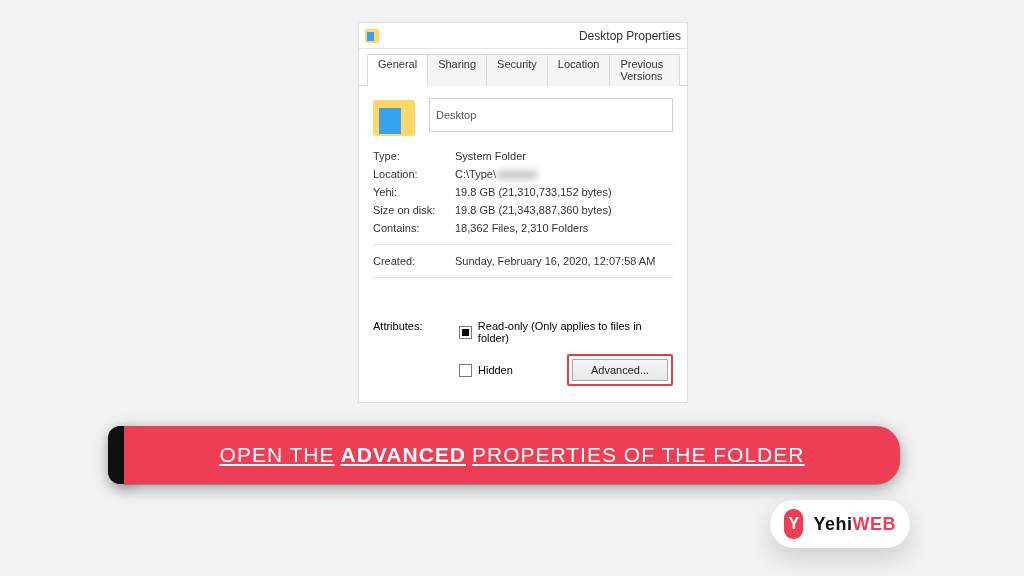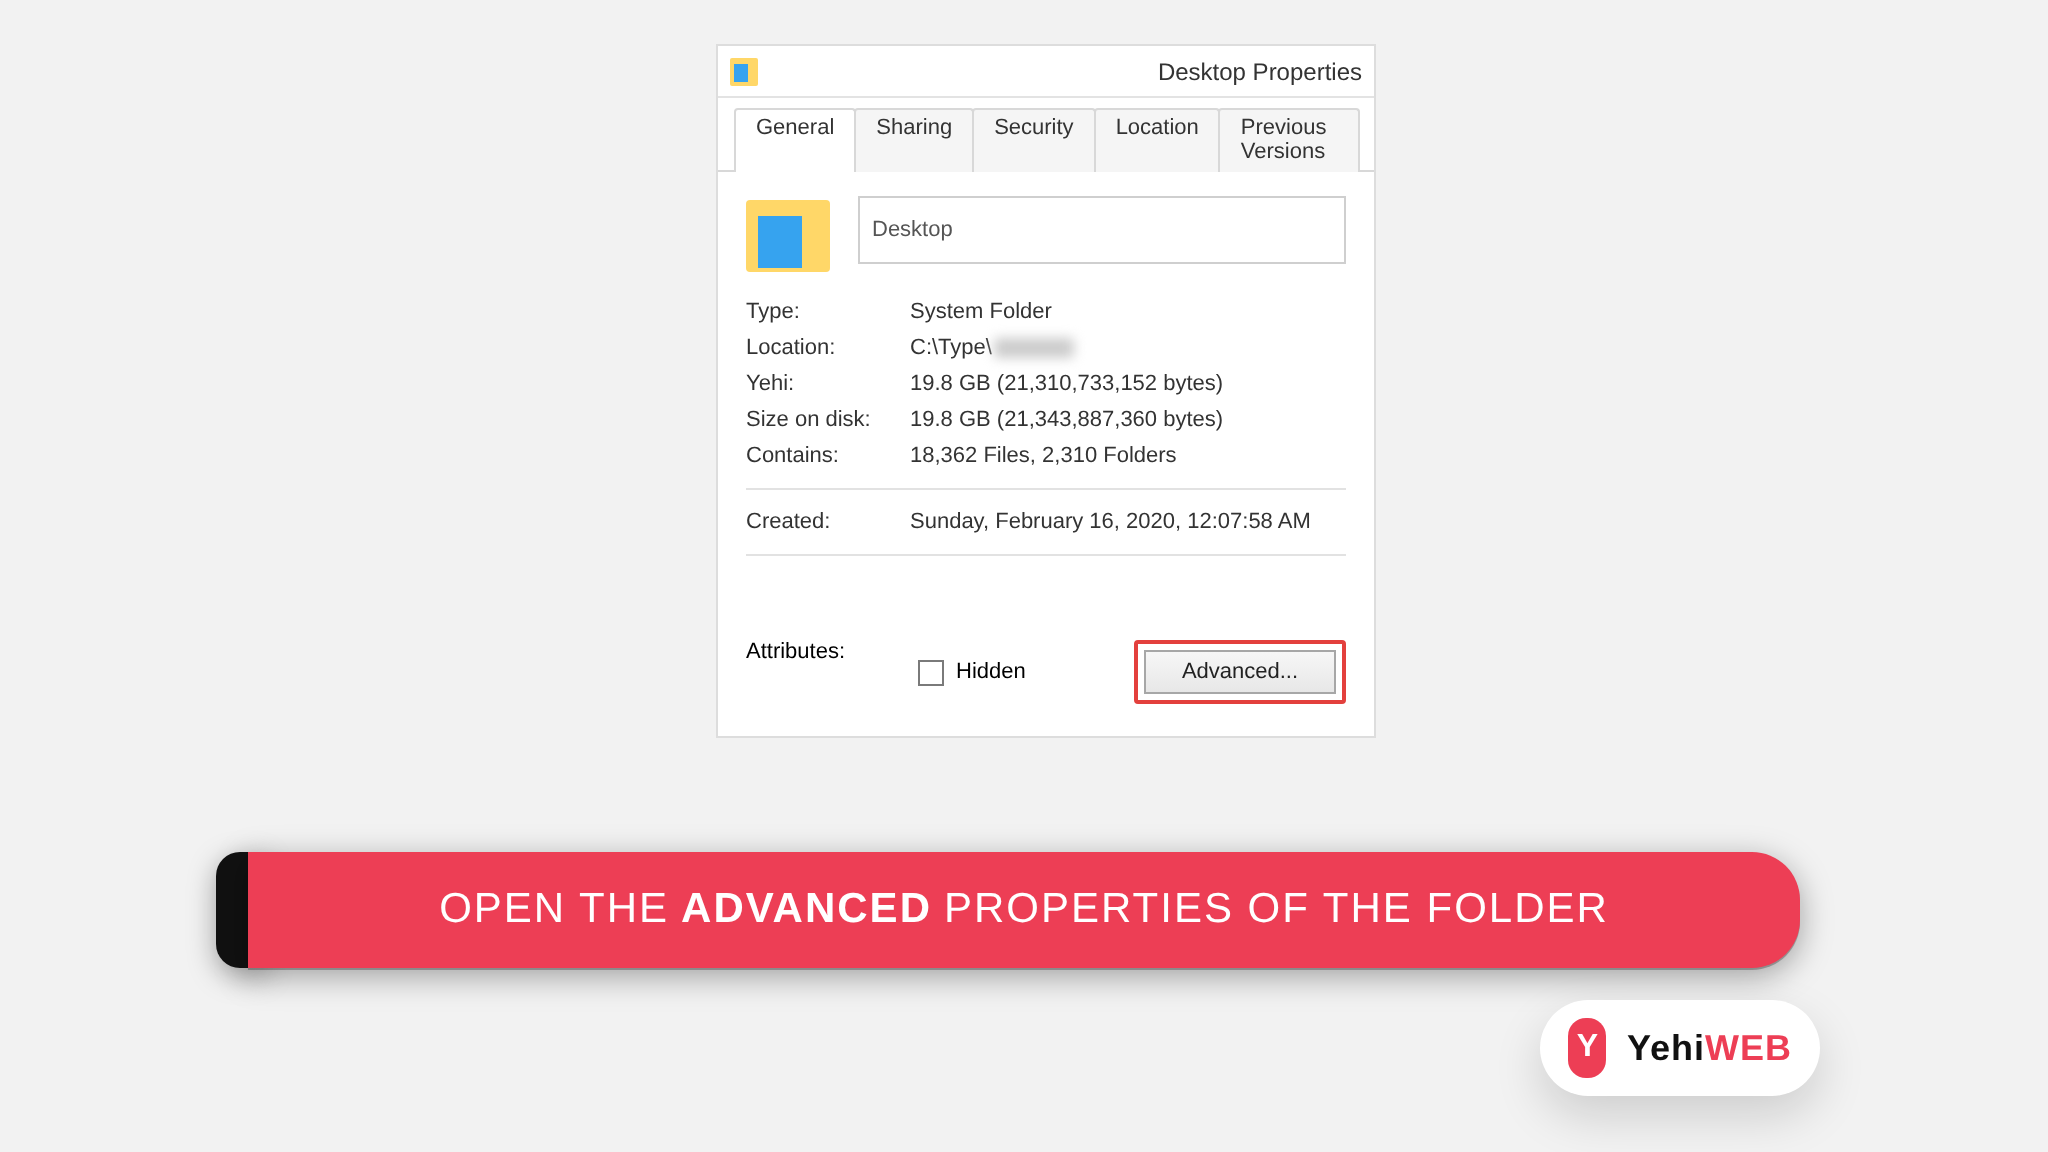--- a/index.html
+++ b/index.html
@@ -204,20 +204,21 @@
     border-radius: 0 24px 24px 0;
     box-shadow: 0 4px 16px rgba(0,0,0,.35), 0 1px 0 rgba(0,0,0,.25);
     display:flex;
     align-items:center;
     justify-content:center;
     color:#fff;
     font-family: Arial, sans-serif;
     letter-spacing: 1px;
     font-size: 21px;
     font-weight: 500;
+    text-decoration: underline;
   }
   .banner-cap{
     position:absolute;
     left:108px;
     top:426px;
     width:24px;
     height:58px;
     background:#111;
     border-radius: 12px 0 0 12px;
     box-shadow: 0 4px 14px rgba(0,0,0,.35);
@@ -307,20 +308,26 @@
     <div class="kv">
       <div class="lbl">Created:</div>
       <div class="val">Sunday, February 16, 2020, 12:07:58 AM</div>
     </div>
 
     <hr class="sep">
 
     <div class="attr-block">
       <div class="lbl">Attributes:</div>
       <div class="attr-rows">
+        <div class="chk-row">
+          <div class="chk-left">
+            <span class="chkbox filled"></span>
+            <span>Read-only (Only applies to files in folder)</span>
+          </div>
+        </div>
         <div class="chk-row">
           <div class="chk-left">
             <span class="chkbox"></span>
             <span>Hidden</span>
           </div>
           <span class="adv-wrap">
             <button class="adv-btn">Advanced...</button>
           </span>
         </div>
       </div>

